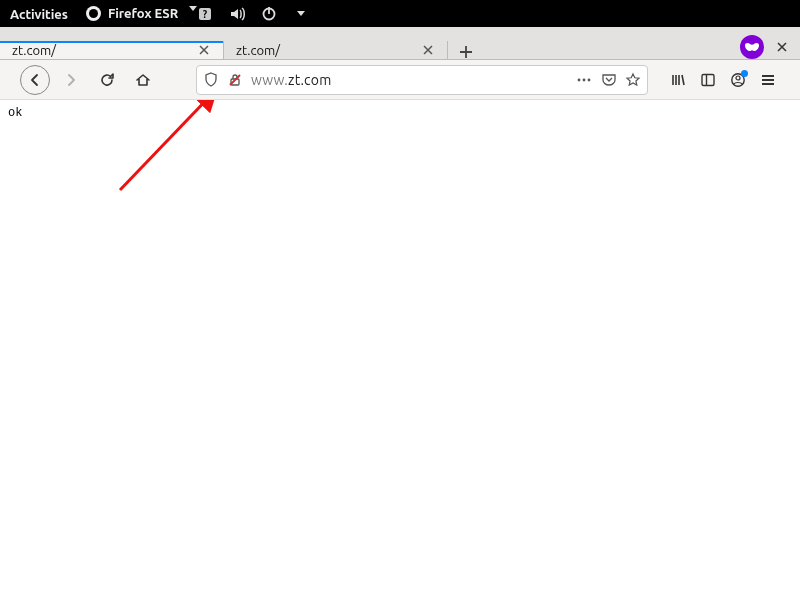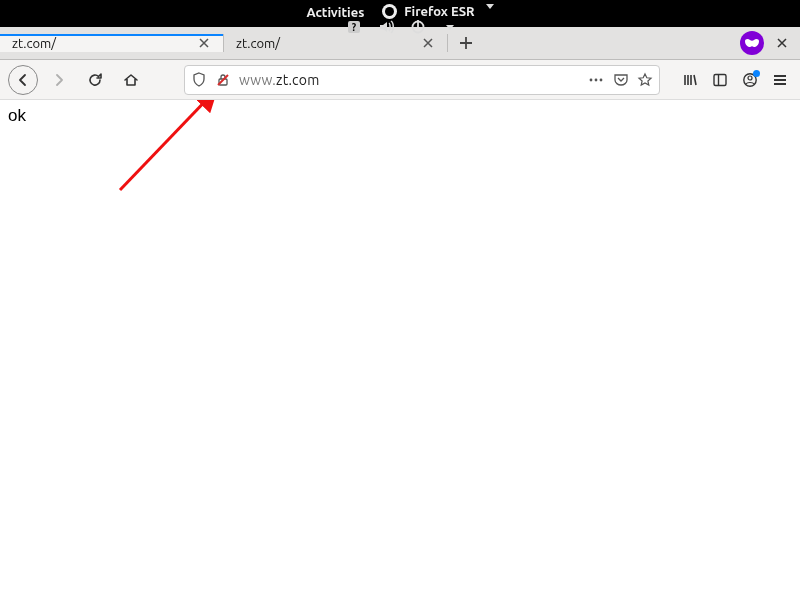--- a/index.html
+++ b/index.html
@@ -1,56 +1,56 @@
 <!DOCTYPE html>
 <html><head>
 <meta charset="utf-8">
 <style>
   * { box-sizing: border-box; margin: 0; padding: 0; }
   body { font-family: -apple-system, "Segoe UI", Ubuntu, Cantarell, sans-serif; font-size: 13px; width: 800px; height: 600px; overflow: hidden; background: #fff; }
 
   
-  .topbar { height: 27px; background: #000; color: #eee; display: flex; align-items: center; font-weight: 600; font-size: 13px; padding: 4px 10px; flex-direction: column; }
+  .topbar { height: 27px; background: #000; color: #eee; display: flex; align-items: center; font-weight: 600; font-size: 13px; padding: 4px 10px; }
   .topbar-left { display: flex; align-items: center; gap: 18px; }
   .ff-app { display: flex; align-items: flex-start; gap: 7px; }
   .ff-glyph { width: 15px; height: 15px; border-radius: 50%; background: #eee; position: relative; }
   .ff-glyph::after { content: ""; position: absolute; left: 3px; top: 3px; width: 9px; height: 9px; border-radius: 50%; background: #000; }
   .topbar-center { flex: 1; text-align: center; }
   .topbar-right { display: flex; align-items: center; gap: 16px; }
   .topbar-right svg { fill: #ddd; }
   .tri-down { width: 0; height: 0; border-left: 4px solid transparent; border-right: 4px solid transparent; border-top: 5px solid #ddd; display: inline-block; margin-left: 4px; vertical-align: middle; }
 
   
-  .tabstrip { height: 33px; background: #e3e2e1; display: flex; align-items: center; border-bottom: 1px solid #bdbcbb; }
+  .tabstrip { height: 33px; background: #e3e2e1; display: flex; align-items: flex-end; border-bottom: 1px solid #bdbcbb; }
   .tab { width: 224px; display: flex; align-items: center; padding: 0 10px 0 12px; font-size: 13px; color: #111; border-right: 1px solid #bdbcbb; position: relative; }
   .tab.active { background: #f5f4f3; }
   .tab.active::before { content: ""; position: absolute; top: 0; left: 0; right: 0; height: 2px; background: #0a84ff; }
   .tab-title { flex: 1; white-space: nowrap; overflow: hidden; text-overflow: ellipsis; }
   .tab-close { width: 18px; height: 18px; display: flex; align-items: center; justify-content: center; color: #555; margin-left: 4px; }
   .newtab { width: 36px; display: flex; align-items: center; justify-content: center; color: #444; }
   .tabstrip-spacer { flex: 1; }
   .tabstrip-right { display: flex; align-items: center; gap: 12px; padding: 0 12px; }
   .priv-badge { width: 24px; height: 24px; border-radius: 50%; background: #8000d7; display: flex; align-items: center; justify-content: center; }
 
   
-  .navbar { height: 40px; background: #f5f4f3; display: flex; align-items: center; padding: 0 8px; gap: 6px; border-bottom: 1px solid #ddd; }
+  .navbar { height: 40px; background: #f5f4f3; display: flex; align-items: center; padding: 0 20px; gap: 6px; border-bottom: 1px solid #ddd; }
   .nav-btn { width: 30px; height: 30px; display: flex; align-items: center; justify-content: center; color: #333; border-radius: 4px; }
   .nav-btn.circ { border: 1px solid #888; border-radius: 50%; width: 30px; height: 30px; }
   .nav-btn.disabled { opacity: 0.35; }
   .nav-gap { width: 18px; }
   .urlbar { flex: 1; height: 30px; background: #fff; border: 1px solid #ccc; border-radius: 4px; display: flex; align-items: center; padding: 0 6px; gap: 8px; margin: 0 8px; }
   .urlbar svg { flex-shrink: 0; }
   .url-text { flex: 1; font-size: 14px; color: #777; letter-spacing: .2px; }
   .url-text .host { color: #222; }
   .right-icons { display: flex; align-items: center; gap: 14px; padding: 0 4px 0 8px; }
   .notif-dot { position: relative; }
   .notif-dot::after { content: ""; position: absolute; top: -2px; right: -2px; width: 7px; height: 7px; border-radius: 50%; background: #0a84ff; }
 
   
-  .content { padding: 6px 8px; font-family: Liberation Sans, sans-serif; font-size: 17px; color: #000; position: relative; height: calc(600px - 27px - 33px - 40px); }
+  .content { padding: 6px 8px; font-family: Liberation Mono, monospace; font-size: 12px; color: #000; position: relative; height: calc(600px - 27px - 33px - 40px); }
 
   
   .arrow-overlay { position: absolute; left: 0; top: 0; pointer-events: none; }
 
   svg { display: block; }
 </style>
 </head>
 <body>
 
 <div class="topbar">

